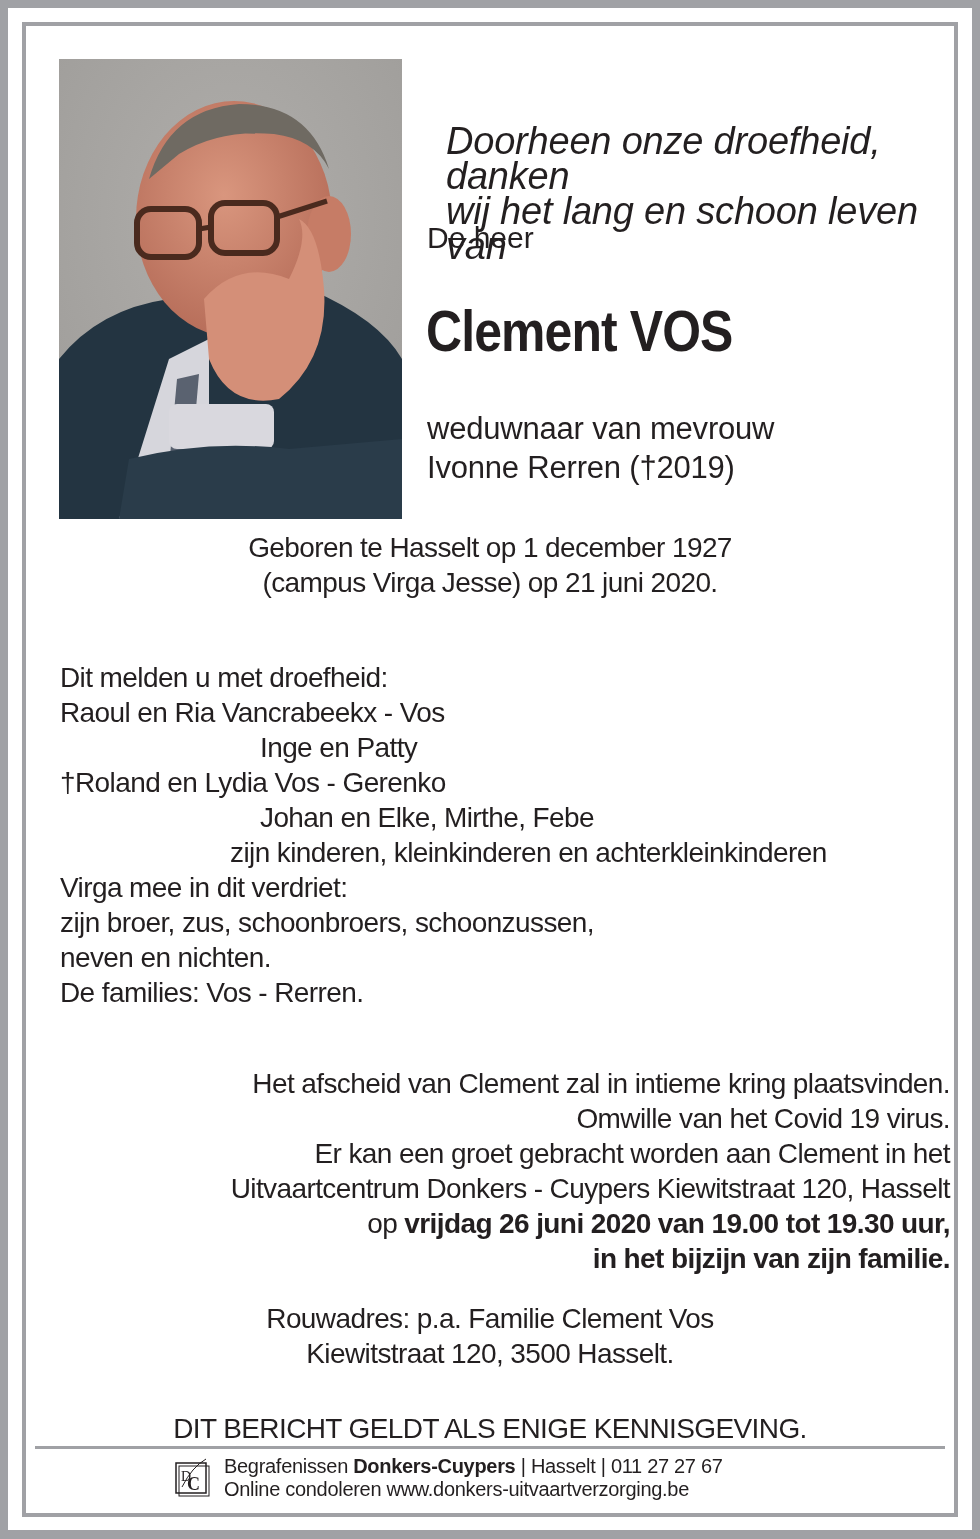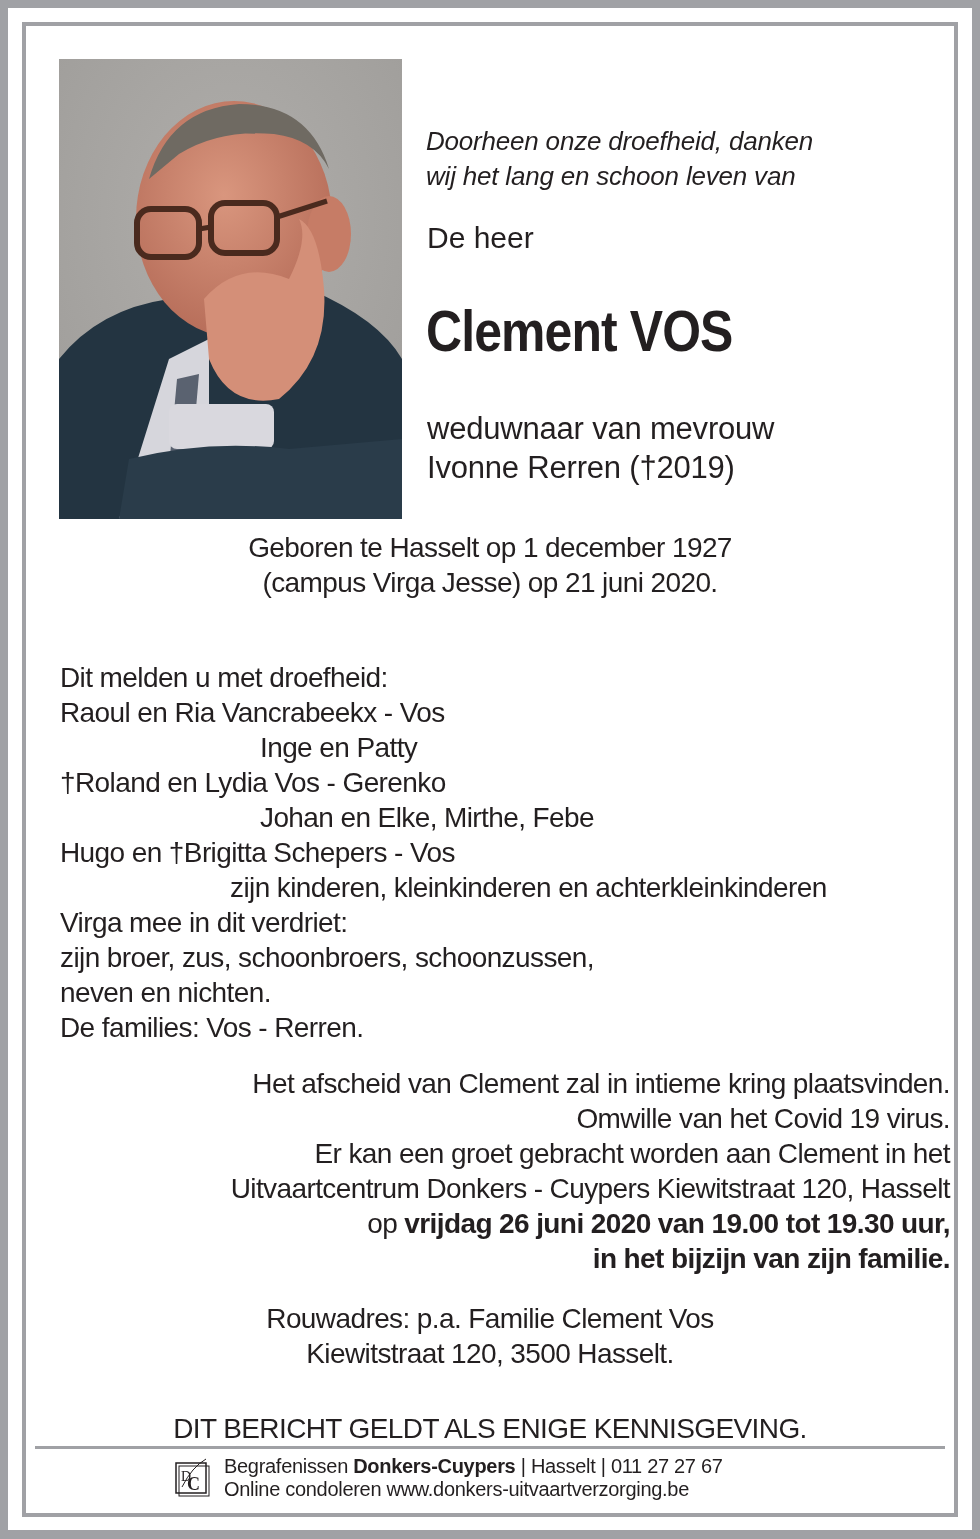--- a/index.html
+++ b/index.html
@@ -5,22 +5,22 @@
   html, body { margin:0; padding:0; background:#ffffff; }
   body { width:980px; height:1539px; position:relative; overflow:hidden;
          font-family:"Liberation Sans", sans-serif; color:#231f20; }
   .outer { position:absolute; left:0; top:0; width:980px; height:1539px;
            box-sizing:border-box; border:8px solid #a0a1a5; border-bottom-width:9px; }
   .inner { position:absolute; left:22px; top:22px; width:936px; height:1495px;
            box-sizing:border-box; border:4px solid #a0a1a5; }
   .photo { position:absolute; left:59px; top:59px; width:343px; height:460px;
            overflow:hidden; background:#a8a6a3; }
   .photo svg { display:block; }
-  .intro { position:absolute; left:426px; top:124px; width:520px;
-           font-size:26px; font-style:italic; line-height:35px; letter-spacing:-0.2px; }
+  .intro { position:absolute; left:446px; top:124px; width:520px;
+           font-size:38px; font-style:italic; line-height:35px; letter-spacing:-0.2px; }
   .title-prefix { position:absolute; left:427px; top:220px; font-size:30px; line-height:36px; }
   .name { position:absolute; left:426px; top:296px; font-size:58px; font-weight:bold;
           line-height:70px; letter-spacing:-1px; transform:scaleX(0.86); transform-origin:left center; }
   .widow { position:absolute; left:427px; top:409px; font-size:31px; font-weight:normal;
            line-height:39px; letter-spacing:-0.2px; }
   .txt { font-size:28px; line-height:35px; letter-spacing:-0.6px; }
   .center { position:absolute; left:30px; width:920px; text-align:center; }
   .birth { top:530px; }
   .fam { position:absolute; left:60px; top:660px; width:880px; }
   .fam .line { white-space:nowrap; height:35px; }
@@ -97,21 +97,20 @@
   <div>Geboren te Hasselt op 1 december 1927</div>
   <div>(campus Virga Jesse) op 21 juni 2020.</div>
 </div>
 
 <div class="fam txt">
   <div class="line">Dit melden u met droefheid:</div>
   <div class="line">Raoul en Ria Vancrabeekx - Vos</div>
   <div class="line" style="padding-left:200px">Inge en Patty</div>
   <div class="line">†Roland en Lydia Vos - Gerenko</div>
   <div class="line" style="padding-left:200px">Johan en Elke, Mirthe, Febe</div>
-  <div class="line">Hugo en †Brigitta Schepers - Vos</div>
   <div class="line" style="padding-left:170px">zijn kinderen, kleinkinderen en achterkleinkinderen</div>
   <div class="line">Virga mee in dit verdriet:</div>
   <div class="line">zijn broer, zus, schoonbroers, schoonzussen,</div>
   <div class="line">neven en nichten.</div>
   <div class="line">De families: Vos - Rerren.</div>
 </div>
 
 <div class="center txt funeral">
   <div>Het afscheid van Clement zal in intieme kring plaatsvinden.</div>
   <div>Omwille van het Covid 19 virus.</div>

